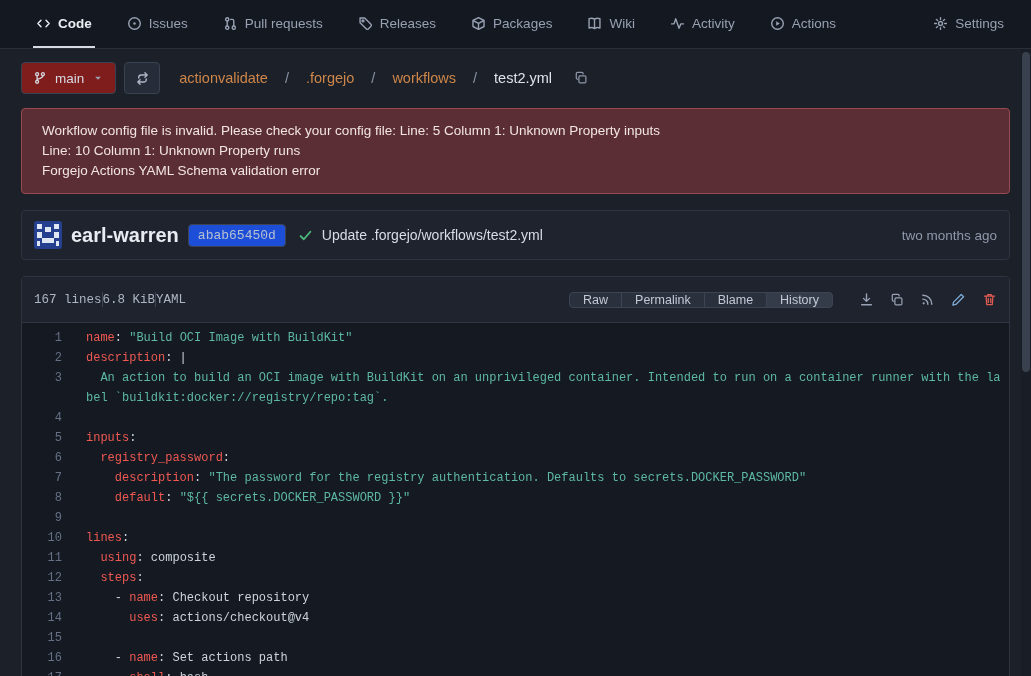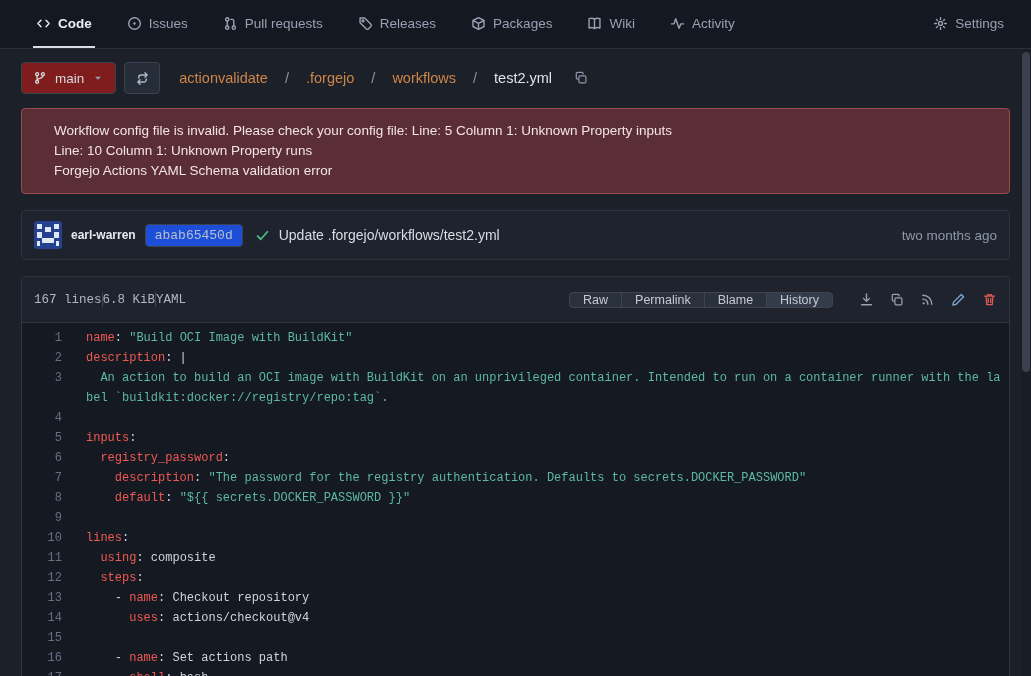--- a/index.html
+++ b/index.html
@@ -53,38 +53,38 @@
   .crumb { color: #dfe3ea; }
   .crumb.link { color: var(--accent-link); cursor: pointer; }
   .copy-path { color: #8d96a8; margin-left: 5px; cursor: pointer; }
 
   
   .banner {
     margin: 14px 21px 0;
     background: #5a2e34;
     border: 1px solid #9a4a4e;
     border-radius: 4px;
-    padding: 12px 32px;
+    padding: 12px 20px;
     font-size: 13.5px; line-height: 20px;
     color: #f3e4e4;
   }
 
   
   .commit-box {
     margin: 16px 21px 0;
     background: #1e232d;
     border: 1px solid #2e3440;
     border-radius: 4px;
     height: 50px;
     display: flex; align-items: center;
     padding: 0 12px; gap: 9px;
   }
   .avatar { width: 28px; height: 28px; border-radius: 3px; overflow: hidden; flex: none; cursor: pointer; }
   .avatar svg { display: block; width: 28px; height: 28px; }
-  .commit-author { font-weight: 700; color: #e8ebf1; font-size: 12px; cursor: pointer; }
+  .commit-author { font-weight: 700; color: #e8ebf1; font-size: 20px; cursor: pointer; }
   .commit-sha {
     font-family: "Liberation Mono", "DejaVu Sans Mono", monospace;
     font-size: 13px; color: #b7c0d0;
     background: #1d4ed8; border: 1px solid #3c4352; border-radius: 4px;
     padding: 3px 9px; cursor: pointer;
   }
   .check { color: var(--check-green); margin-left: 3px; cursor: pointer; }
   .commit-msg { color: #d8dde6; font-size: 14px; cursor: pointer; }
   .commit-time { margin-left: auto; color: #8f98aa; font-size: 13.5px; }
 
@@ -214,20 +214,29 @@
         </span>
         <span class="nav-label">Wiki</span>
       </a>
       <a class="nav-item">
         <span class="icon">
           <svg viewBox="0 0 16 16" width="15" height="15" fill="none" stroke="currentColor" stroke-width="1.5" stroke-linecap="round" stroke-linejoin="round">
             <path d="M1.6 8.4h2.7L6.1 3l3.5 10.1 2-4.7h2.8"></path>
           </svg>
         </span>
         <span class="nav-label">Activity</span>
+      </a>
+      <a class="nav-item">
+        <span class="icon">
+          <svg viewBox="0 0 16 16" width="15" height="15" fill="none" stroke="currentColor" stroke-width="1.5">
+            <circle cx="8" cy="8" r="6.2"></circle>
+            <path d="M6.6 5.7v4.6L10.5 8z" fill="currentColor" stroke="none"></path>
+          </svg>
+        </span>
+        <span class="nav-label">Actions</span>
       </a>
     </div>
   <div class="nav-right" id="nav-settings">
       <a class="nav-item">
         <span class="icon">
           <svg viewBox="0 0 16 16" width="15" height="15" fill="none" stroke="currentColor" stroke-width="1.5" stroke-linecap="round">
             <circle cx="8" cy="8" r="2.1"></circle>
             <path d="M8 1.7v1.9M8 12.4v1.9M1.7 8h1.9M12.4 8h1.9M3.6 3.6l1.3 1.3M11.1 11.1l1.3 1.3M12.4 3.6l-1.3 1.3M4.9 11.1l-1.3 1.3"></path>
           </svg>
         </span>

